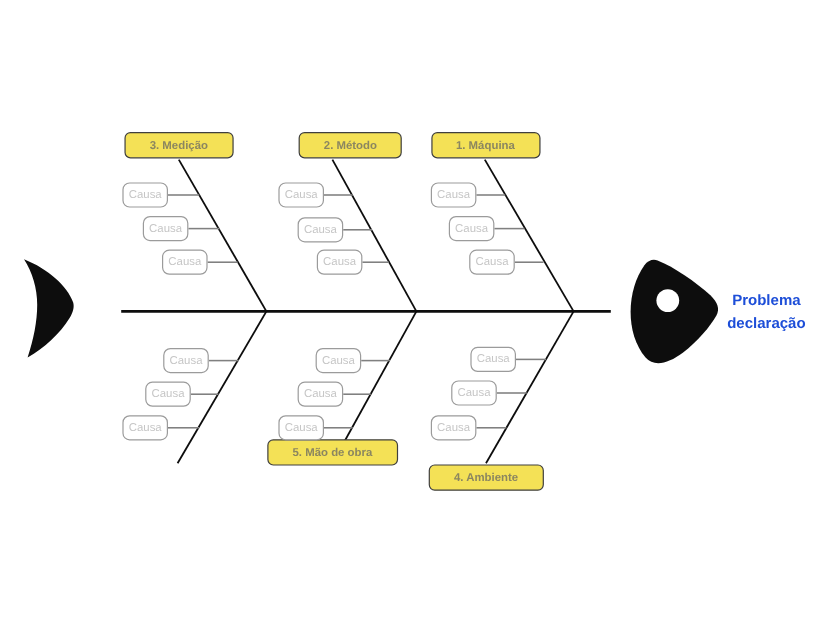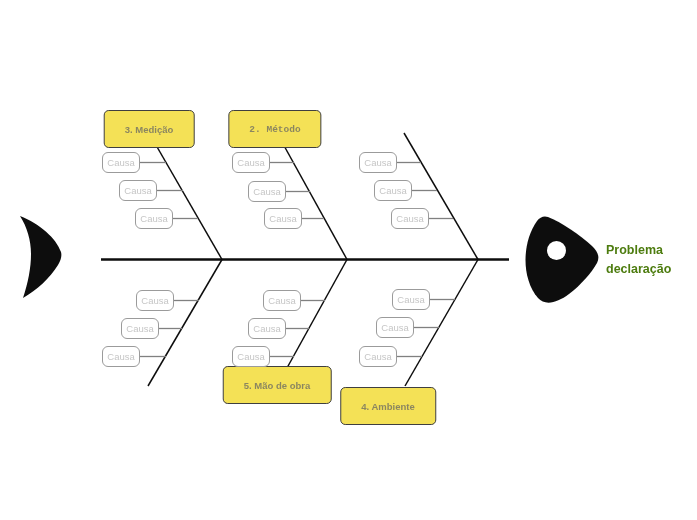--- a/index.html
+++ b/index.html
@@ -11,21 +11,21 @@
     overflow: hidden;
     font-family: "Liberation Sans", "DejaVu Sans", sans-serif;
   }
   svg.layer {
     position: absolute;
     left: 0; top: 0;
     width: 697px; height: 520px;
   }
   .category-box {
     position: absolute;
-    height: 38px;
+    height: 22px;
     transform: translateX(-50%);
     background: #F4E156;
     border: 1.6px solid #3F3F3F;
     border-radius: 5px;
     box-sizing: border-box;
     display: flex;
     align-items: center;
     justify-content: center;
     padding: 0 20px;
     font-size: 9.5px;
@@ -48,24 +48,25 @@
     font-size: 9.5px;
     color: #C6C6C6;
     z-index: 2;
   }
   .problem-label {
     position: absolute;
     left: 606px;
     top: 241px;
     font-size: 12.5px;
     font-weight: bold;
-    color: #4d7c0f;
+    color: #1d4ed8;
     line-height: 18.5px;
     white-space: nowrap;
     z-index: 2;
+    text-align: center;
   }
 </style>
 </head>
 <body>
 
 <div class="canvas">
 
   <svg class="layer" viewBox="0 0 697 520">
 
     <path d="M 20 216 C 40 224 56 238 61 252 C 62 256 61 260 58 265 C 50 278 37 290 23 298 C 28 283 31 268 31 254 C 31 240 27 227 20 216 Z" fill="#0d0d0d" stroke="none"></path>
@@ -104,28 +105,31 @@
     <line x1="414" y1="327.5" x2="439" y2="327.5" stroke="#808080" stroke-width="1.3"></line>
     <line x1="397" y1="356.5" x2="422" y2="356.5" stroke="#808080" stroke-width="1.3"></line>
 
     <path d="M 537 221 C 522 242 521 278 538 298 C 545 306 557 303 569 294 C 581 285 592 272 597 263 C 600 257 598 252 592 246 C 580 235 561 222 548 217 C 544 215.5 540 217 537 221 Z" fill="#0d0d0d" stroke="none"></path>
     <circle cx="556.5" cy="250.5" r="9.5" fill="#ffffff"></circle>
   </svg>
 
   <div class="category-box" style="left:149px; top:110px;">
     <span>3. Medição</span>
   </div>
-  <div class="category-box" style="left:275px; top:110px;font-family:Liberation Mono, monospace;">
+  <div class="category-box" style="left:292px; top:110px;">
     <span>2. Método</span>
+  </div>
+  <div class="category-box" style="left:404.5px; top:110px;">
+    <span>1. Máquina</span>
   </div>
 
   <div class="category-box" style="left:277px; top:366px;">
     <span>5. Mão de obra</span>
   </div>
-  <div class="category-box" style="left:388px; top:387px;">
+  <div class="category-box" style="left:405px; top:387px;">
     <span>4. Ambiente</span>
   </div>
 
   <div class="cause-box" style="left:102px; top:152px;">
       <span>Causa</span>
     </div>
   <div class="cause-box" style="left:119px; top:180px;">
       <span>Causa</span>
     </div>
   <div class="cause-box" style="left:135px; top:208px;">

